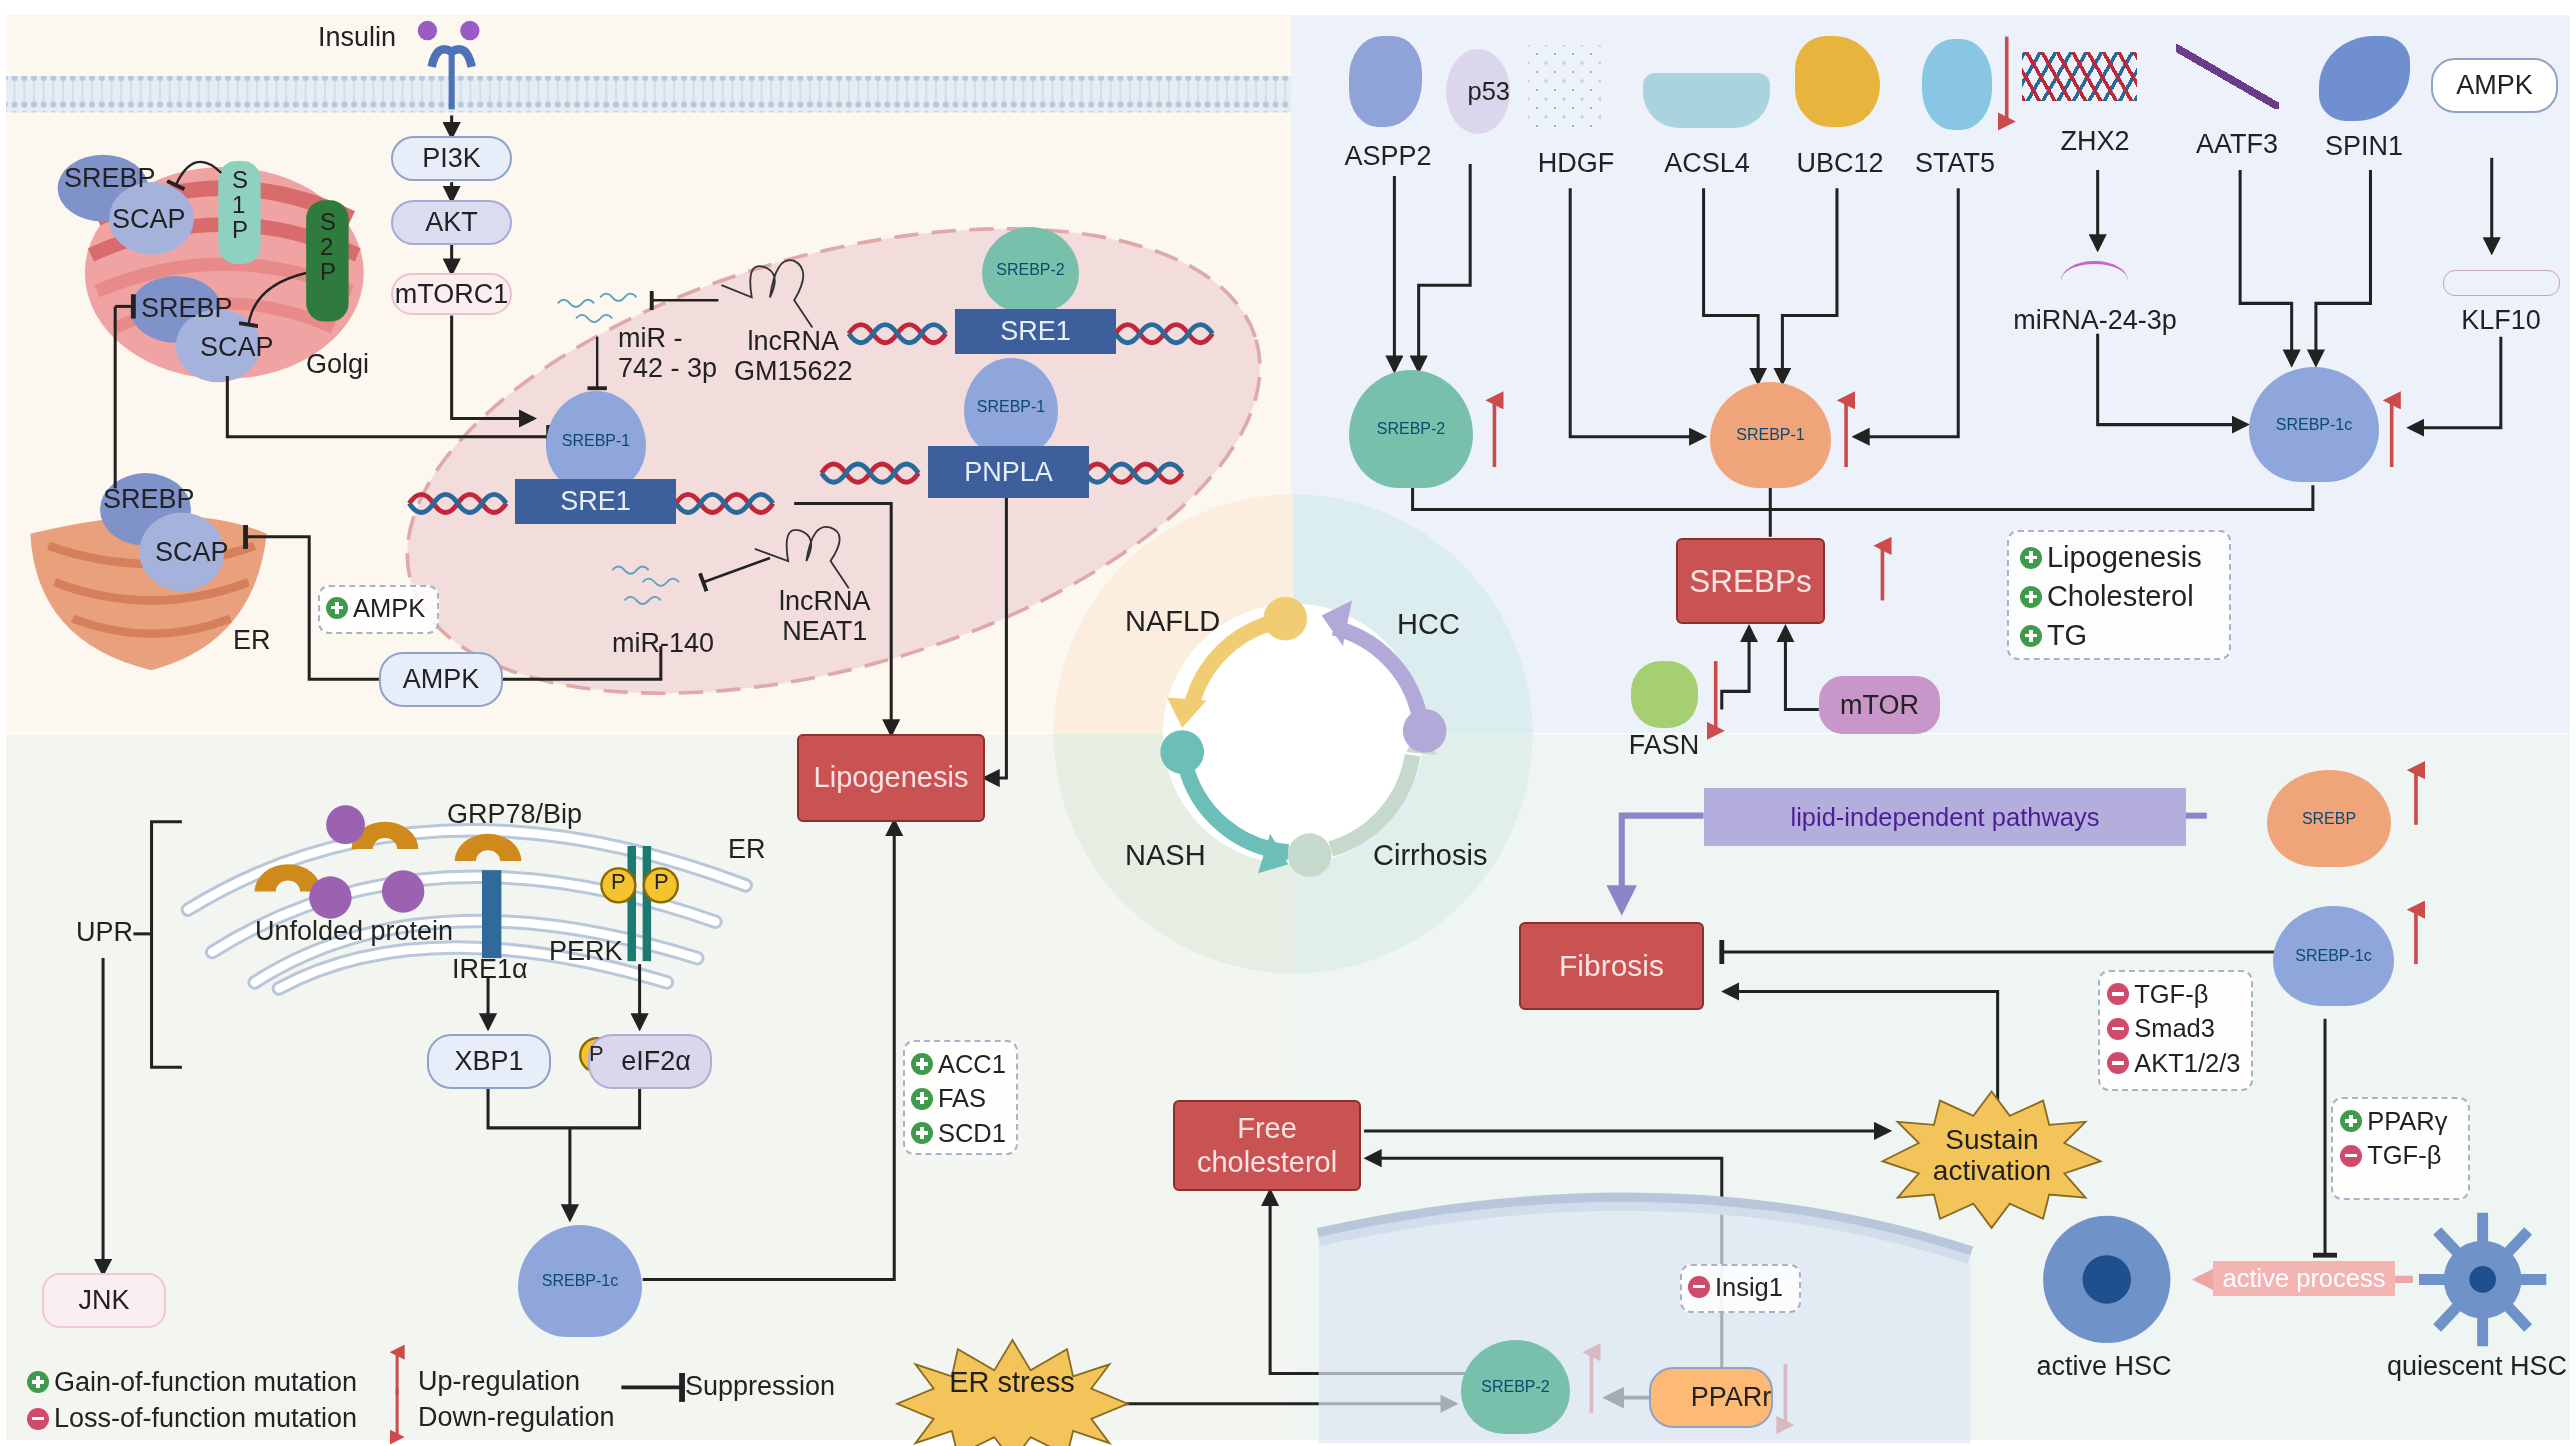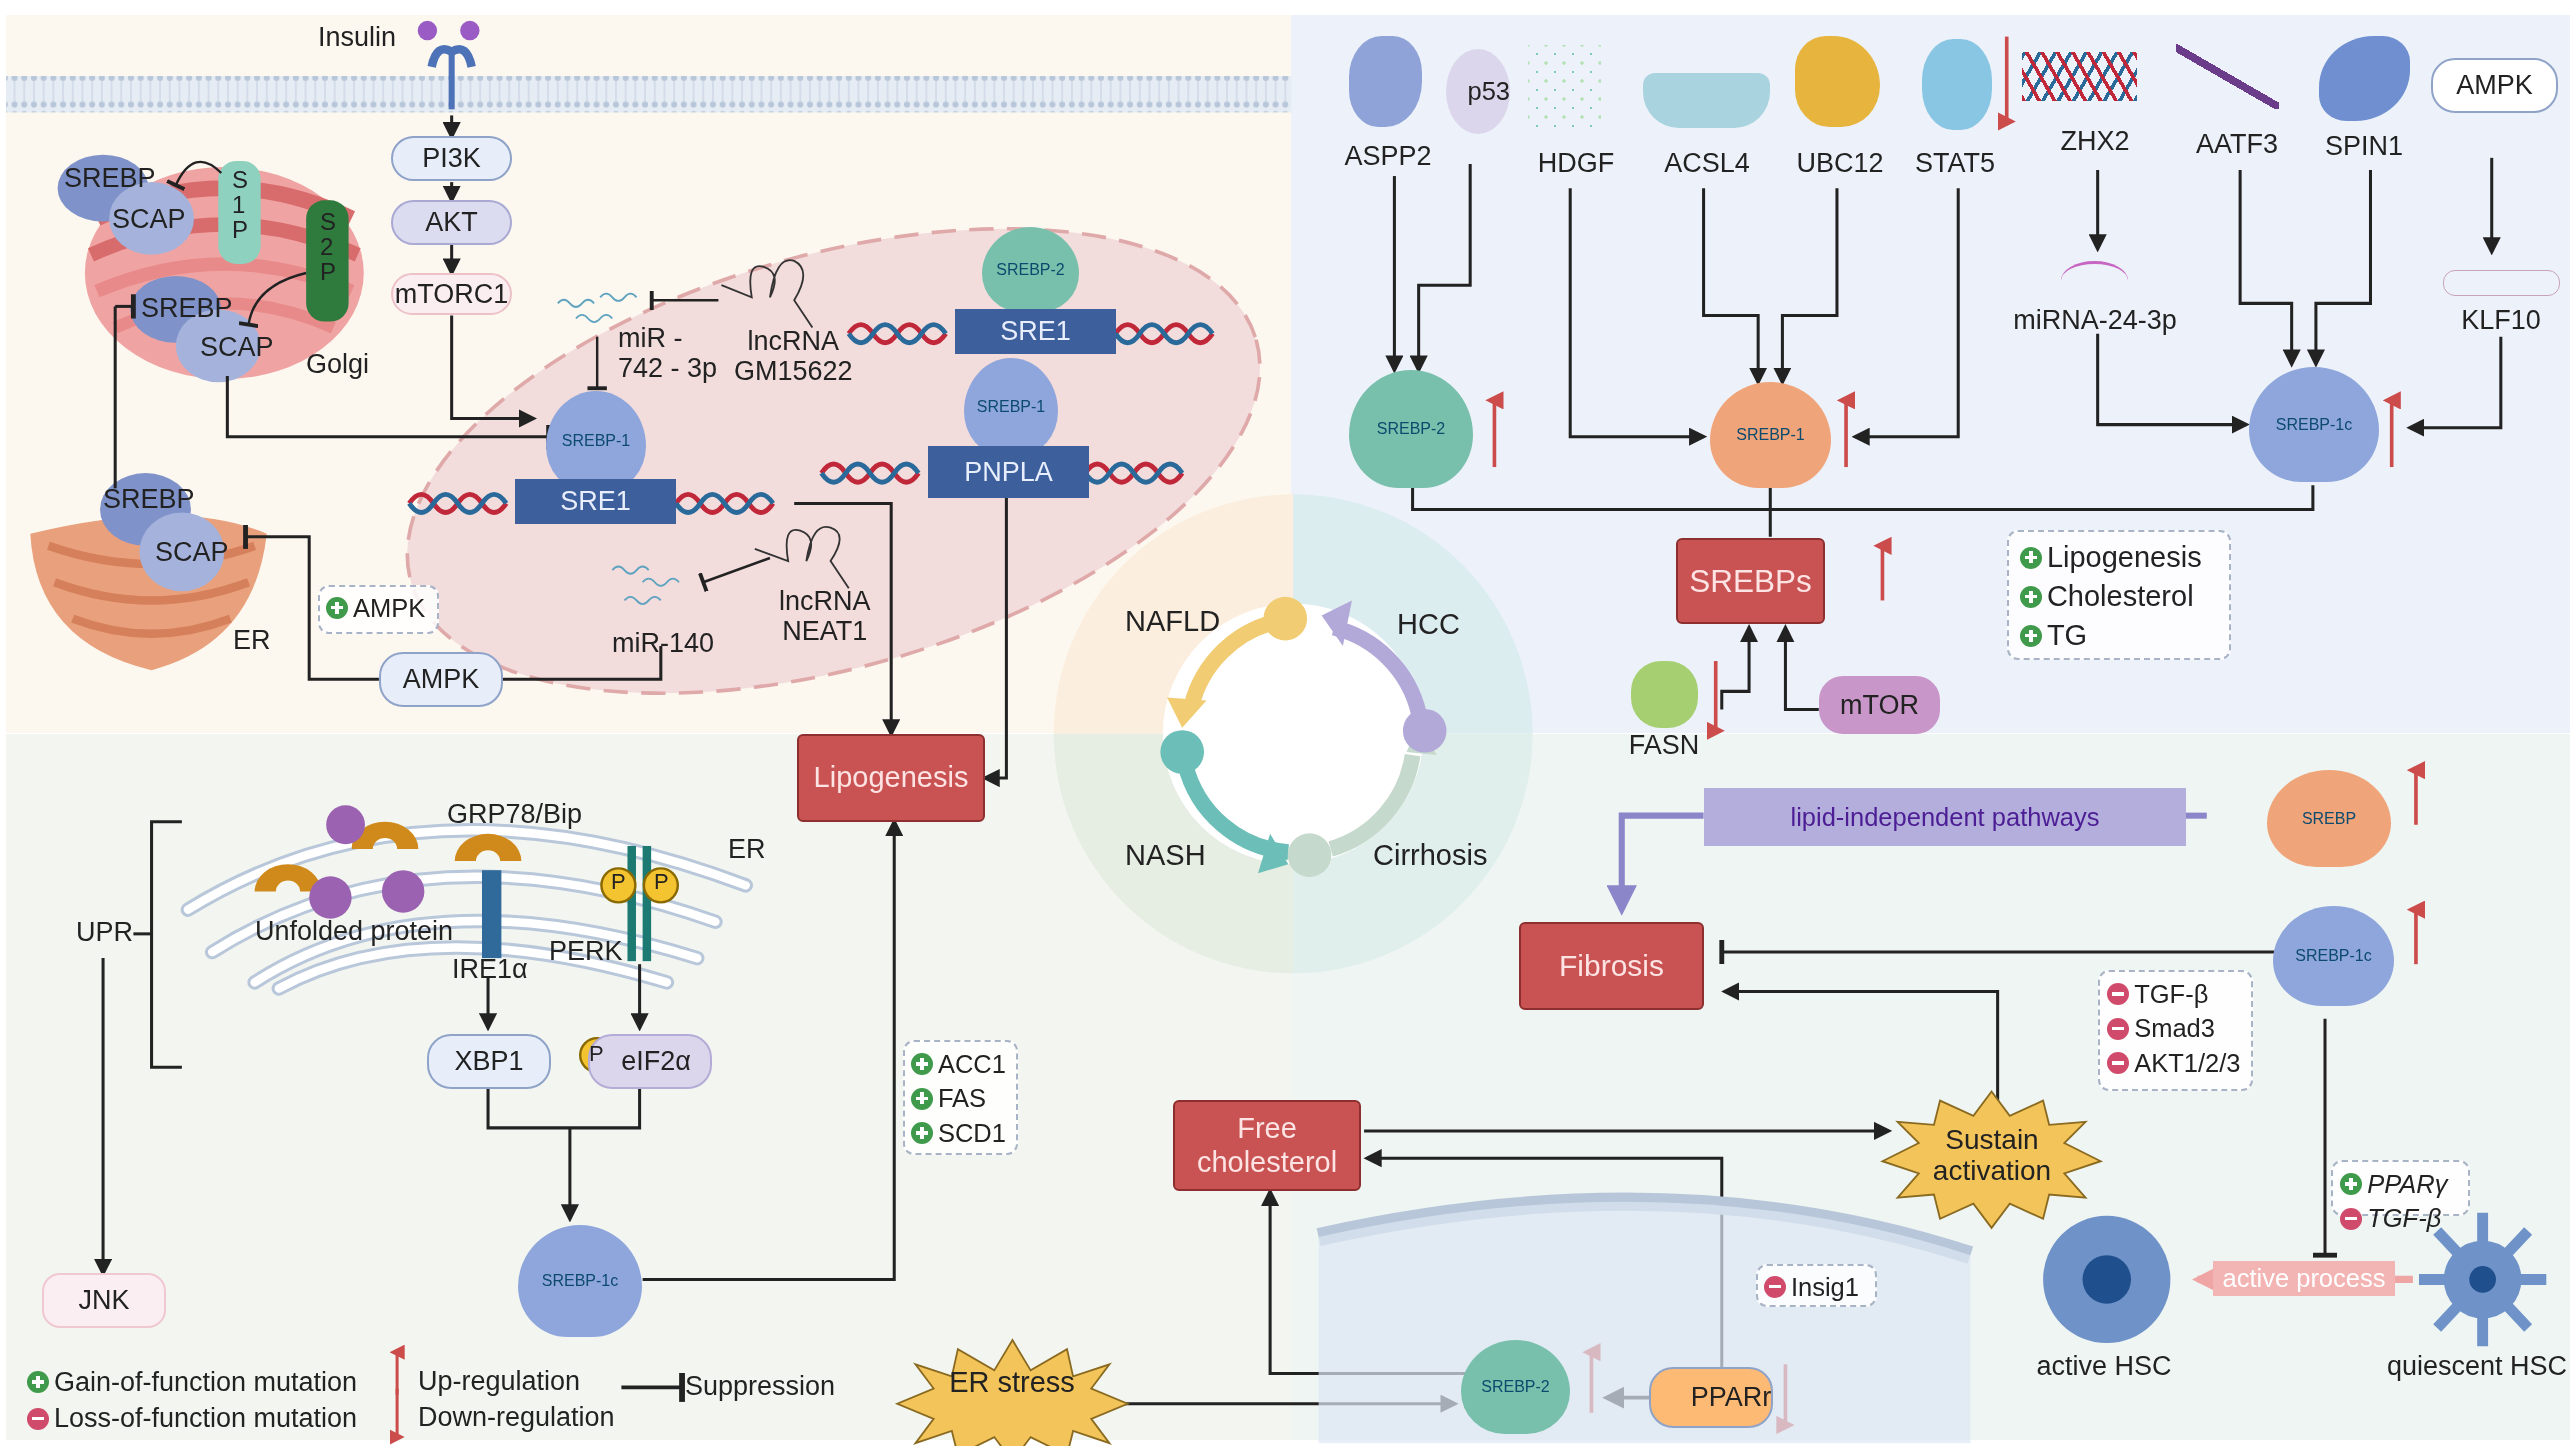--- a/index.html
+++ b/index.html
@@ -448,21 +448,21 @@
     </div>
   <div class="row">
       <span class="minus"></span>
       <span>Smad3</span>
     </div>
   <div class="row">
       <span class="minus"></span>
       <span>AKT1/2/3</span>
     </div>
 </div>
-<div class="dashbox" style="left:2331px;top:1160px;width:139px;height:56px;padding:4.9px 7.3px;font-style:italic;">
+<div class="dashbox" style="left:2331px;top:1097px;width:139px;height:103px;padding:4.9px 7.3px;">
   <div class="row">
       <span class="plus"></span>
       <span>PPARγ</span>
     </div>
   <div class="row">
       <span class="minus"></span>
       <span>TGF-β</span>
     </div>
 </div>
 <div class="redbox" style="left:1173px;top:1100px;width:188px;height:91px;flex-direction:column;">
@@ -471,21 +471,21 @@
 </div>
 <div class="lbl c" style="left:1992px;top:1125px;font-size:28px;text-align:center;">
   <div>Sustain</div>
     <div>activation</div>
 </div>
 <div class="abs" style="left:2213px;top:1261px;width:182px;height:35px;background:#f3b4b4;color:#fff;font-size:25.5px;display:flex;align-items:center;justify-content:center;">
     <span>active process</span>
   </div>
 <div class="lbl c" style="left:2104px;top:1352px;">active HSC</div>
 <div class="lbl c" style="left:2477px;top:1352px;">quiescent HSC</div>
-<div class="dashbox" style="left:1756px;top:1264px;width:121px;height:43px;padding:3.6px 6px;">
+<div class="dashbox" style="left:1680px;top:1264px;width:121px;height:49px;padding:3.6px 6px;">
   <div class="row">
       <span class="minus"></span>
       <span>Insig1</span>
     </div>
 </div>
 <div class="lbl c" style="left:1012px;top:1367px;font-size:29px;">ER stress</div>
 <div class="srebp" style="left:1461px;top:1340px;width:109px;height:94px;background:#79c0ac;">SREBP-2</div>
 <div class="pill" style="left:1649px;top:1367px;width:124px;height:61px;background:#fdba74;padding-left:40px;">PPARr</div>
 
 

